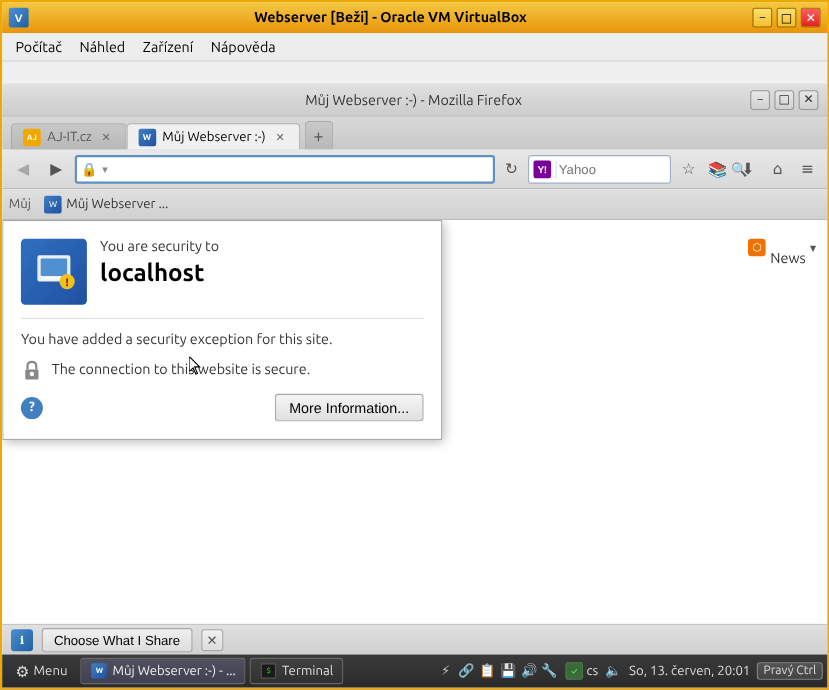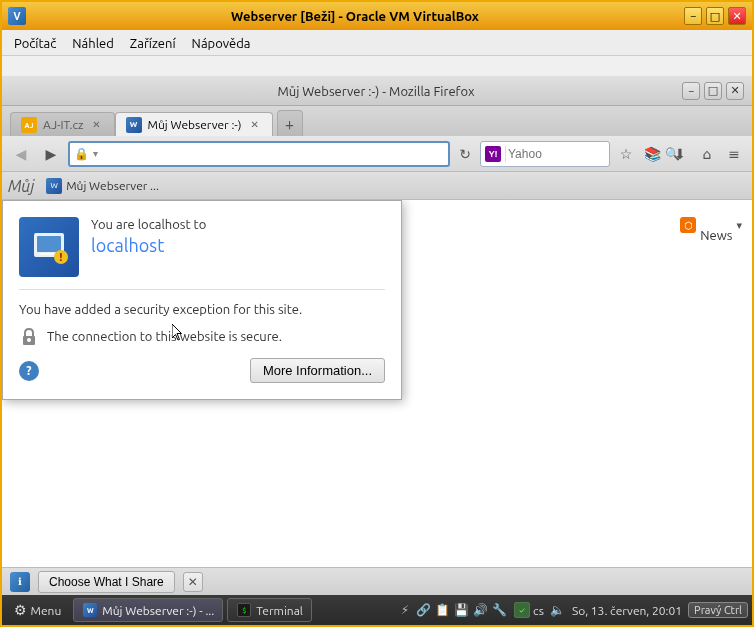--- a/index.html
+++ b/index.html
@@ -380,23 +380,23 @@
     }
     .popup-header-text {
       flex: 1;
     }
     .popup-connected-text {
       font-size: 13px;
       color: #333;
       margin-bottom: 4px;
     }
     .popup-hostname {
-      font-size: 18px;
-      font-weight: normal;
-      color: #3b82f6;
+      font-size: 22px;
+      font-weight: bold;
+      color: #000000;
     }
     .popup-divider {
       border: none;
       border-top: 1px solid #ddd;
       margin: 10px 0;
     }
     .popup-security-row {
       display: flex;
       align-items: center;
       gap: 8px;
@@ -734,21 +734,21 @@
       <div class="ff-toolbar-icons">
         <div class="ff-icon-btn">☆</div>
         <div class="ff-icon-btn">📚</div>
         <div class="ff-icon-btn">⬇</div>
         <div class="ff-icon-btn">⌂</div>
         <div class="ff-icon-btn">≡</div>
       </div>
     </div>
 
     <div class="ff-bookmarks-bar">
-      <span style="font-size:16px;color:#555;font-style:italic;">Můj</span>
+      <span style="font-size:12px;color:#555;">Můj</span>
       <div class="ff-bookmark-item">
         <div style="width:16px;height:16px;background:linear-gradient(135deg,#4080c0,#2050a0);border-radius:2px;display:flex;align-items:center;justify-content:center;">
           <span style="color:white;font-size:8px;">W</span>
         </div>
         <span>Můj Webserver ...</span>
       </div>
     </div>
 
     <div class="ff-content">
 
@@ -769,21 +769,21 @@
               <svg width="40" height="40" viewBox="0 0 40 40">
                 <rect x="5" y="8" width="30" height="24" rx="2" fill="white" opacity="0.9"></rect>
                 <rect x="8" y="11" width="24" height="16" rx="1" fill="#5090d0"></rect>
                 <rect x="10" y="28" width="20" height="2" rx="1" fill="white" opacity="0.7"></rect>
                 <circle cx="32" cy="32" r="7" fill="#f0c020"></circle>
                 <text x="32" y="36" text-anchor="middle" font-size="10" fill="#800" font-weight="bold">!</text>
               </svg>
             </div>
           </div>
           <div class="popup-header-text">
-            <div class="popup-connected-text">You are localhost to</div>
+            <div class="popup-connected-text">You are security to</div>
             <div class="popup-hostname">localhost</div>
           </div>
         </div>
 
         <hr class="popup-divider">
 
         <div class="security-exception-text">You have added a security exception for this site.</div>
 
         <div class="popup-security-row">
           <div class="popup-lock-icon">

